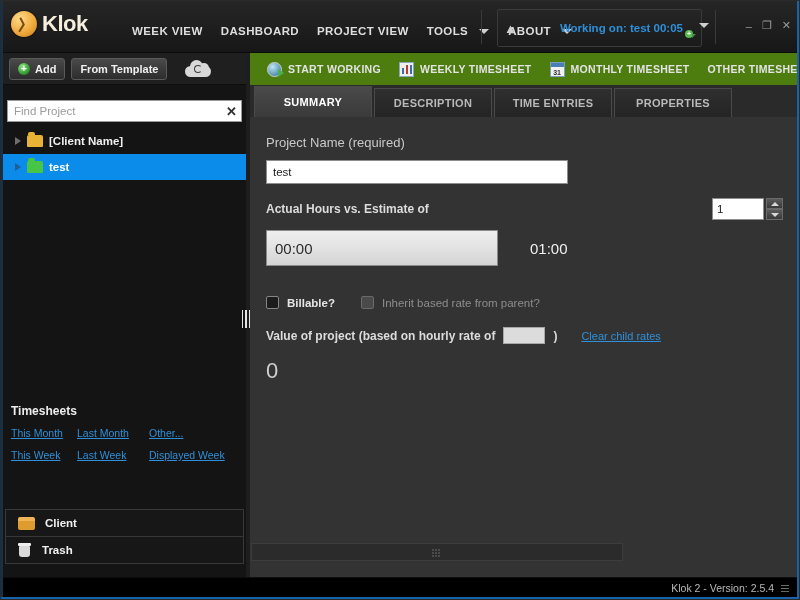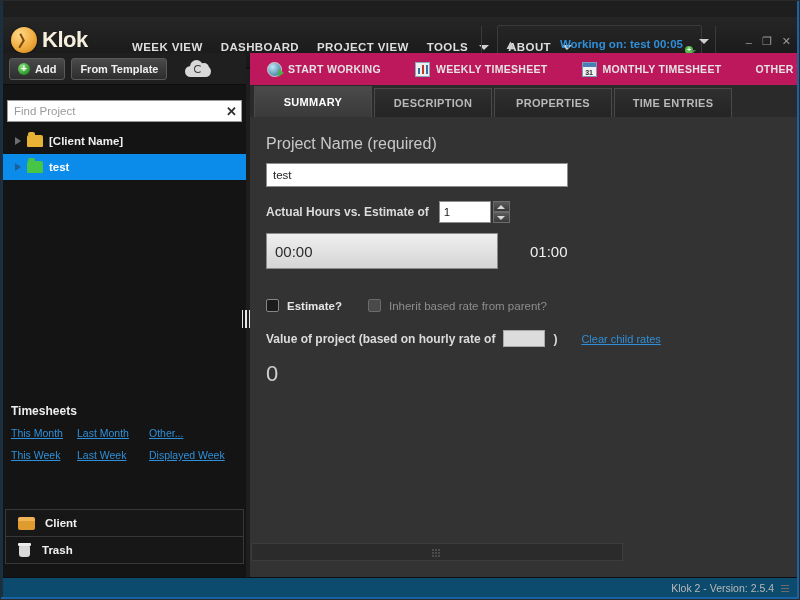--- a/index.html
+++ b/index.html
@@ -16,21 +16,21 @@
     border: 1px solid #2a2a2a;
     overflow: hidden;
   }
   
   .win-edge-r { position:absolute; top:0; right:0; width:2px; height:600px; background:#1763a8; }
   .win-edge-b { position:absolute; left:0; bottom:0; width:800px; height:2px; background:#1763a8; }
   .win-edge-l { position:absolute; left:0; top:0; width:2px; height:600px; background:#13334d; }
 
   
   .titlebar {
-    position: absolute; top: 16px; left: 2px; width: 796px; height: 52px;
+    position: absolute; top: 0; left: 2px; width: 796px; height: 52px;
     background: linear-gradient(#262626,#171717);
     border-bottom: 1px solid #0c0c0c;
   }
   .logo-wrap { position:absolute; left:8px; top:10px; display:flex; align-items:center; gap:5px; }
   .logo-clock { width:26px; height:26px; border-radius:50%;
     background: radial-gradient(circle at 35% 30%, #ffd98a 0%, #f0ab3e 55%, #c87d17 100%);
     position:relative; box-shadow: 0 0 2px #000;
   }
   .logo-clock:before, .logo-clock:after { content:""; position:absolute; background:#7a4a08; }
   .logo-clock:before { width:1.5px; height:8px; left:12px; top:6px; transform-origin: bottom center; transform: rotate(-28deg); }
@@ -123,21 +123,21 @@
   .trash-ico { position:relative; width:14px;height:14px; }
   .trash-ico .body { position:absolute; left:1px; top:3px; width:11px; height:11px; background:#d9d9d9; border-radius:1px 1px 3px 3px; }
   .trash-ico .lid { position:absolute; left:0; top:0px; width:13px; height:3px; background:#eee; border-radius:1px; }
 
   
   .vsplit { position:absolute; left:241px; top:305px; width:8px; height:26px; display:flex; gap:2px; align-items:center; justify-content:center; }
   .vsplit i { width:1.5px; height:18px; background:#e6e6e6; display:block; }
 
   
   .main { position:absolute; left:249px; top:52px; width:549px; height:526px; background:#333; }
-  .main-toolbar { height:32px; background:#be185d; display:flex; align-items:flex-end; gap:16px; padding-left:8px; }
+  .main-toolbar { height:32px; background:#4d7c0f; display:flex; align-items:flex-end; gap:0; padding-left:8px; }
   .mt-item { display:flex; align-items:center; gap:6px; padding:0 9px; height:32px; }
   .mt-label { font-size:10.5px; font-weight:bold; color:#e4e4e4; letter-spacing:0.3px; white-space:nowrap; }
   .ico-alarm { position:relative; width:15px;height:15px; border-radius:50%;
     background: radial-gradient(circle at 35% 30%, #bfe6f5, #3f7ea0 85%); border:1px solid #cfcfcf; }
   .ico-alarm:after { content:""; position:absolute; right:-3px; bottom:-1px; width:0;height:0;
     border-left:6px solid #4caf50; border-top:4px solid transparent; border-bottom:4px solid transparent; }
   .ico-chart { width:15px;height:15px; background:#eee; border:1px solid #8aa7c0; position:relative; }
   .ico-chart:before { content:""; position:absolute; left:2px; bottom:2px; width:2px; height:6px; background:#3b6ea5; }
   .ico-chart:after { content:""; position:absolute; left:6px; bottom:2px; width:2px; height:9px; background:#c0392b; box-shadow: 4px 0 0 #3b6ea5; }
   .ico-cal { width:15px;height:15px; background:#f2f2f2; border:1px solid #7d9dbb; position:relative;
@@ -147,27 +147,27 @@
   .tabs { height:32px; background:#2a2a2a; display:flex; align-items:flex-end; padding-left:4px; }
   .tab {
     height:29px; min-width:118px; padding:11px 14px; display:flex; align-items:center; justify-content:center;
     background: linear-gradient(#2f2f2f,#242424);
     border:1px solid #4a4a4a; border-bottom:none; margin-right:2px;
     font-size:11px; font-weight:bold; color:#b9b9b9; letter-spacing:0.3px; white-space:nowrap;
   }
   .tab.active { background: linear-gradient(#4a4a4a,#3a3a3a); color:#fff; height:31px; }
 
   .panel { position:absolute; left:0; top:64px; width:549px; height:462px; background:#333; padding:18px 16px 0 16px; }
-  .field-label-lg { font-size:16px; color:#c9c9c9; margin-bottom:10px; }
+  .field-label-lg { font-size:13px; color:#c9c9c9; margin-bottom:10px; }
   .text-input {
     width:302px; height:24px; background:#fff; border:1px solid #8d8d8d;
     font-size:11.5px; color:#222; padding:0 6px; outline:none;
     font-family:"Liberation Sans", sans-serif;
   }
-  .row-est { display:flex; align-items:center; gap:10px; margin-top:14px; }
+  .row-est { display:flex; align-items:center; gap:10px; margin-top:14px;justify-content:space-between; }
   .lbl-bold { font-size:12px; font-weight:bold; color:#dcdcdc; }
   .stepper { display:flex; align-items:stretch; }
   .stepper input {
     width:52px; height:22px; border:1px solid #8d8d8d; background:#fff; font-size:11.5px;
     color:#222; padding:0 4px; outline:none; font-family:"Liberation Sans", sans-serif;
   }
   .spin { width:17px; display:flex; flex-direction:column; margin-left:2px; }
   .spin div { flex:1; background: linear-gradient(#5a5a5a,#3a3a3a); border:1px solid #6b6b6b;
     display:flex; align-items:center; justify-content:center; height:11px; }
   .spin i { width:0;height:0;border-left:4px solid transparent;border-right:4px solid transparent; }
@@ -196,21 +196,21 @@
   .big-zero { font-size:22px; color:#cfcfcf; margin-top:14px; }
 
   .hsplit { position:absolute; left:250px; bottom:38px; width:372px; height:18px;
     background:#2b2b2b; border:1px solid #3d3d3d; display:flex; align-items:center; justify-content:center; }
   .hsplit .dots { width:10px; height:7px; display:grid; grid-template-columns:repeat(3,2px); grid-template-rows:repeat(3,2px); gap:1px; }
   .hsplit .dots i { width:2px;height:2px; background:#4b4b4b; display:block; }
 
   
   .statusbar {
     position:absolute; left:2px; bottom:2px; width:796px; height:20px;
-    background:#0c4a6e; border-top:1px solid #0e0e0e;
+    background:#000000; border-top:1px solid #0e0e0e;
     display:flex; align-items:center; justify-content:flex-end; padding-right:10px;
   }
   .status-text { font-size:10.5px; color:#b9b9b9; }
   .grip { width:9px;height:9px; margin-left:6px; position:relative; }
   .grip:before { content:""; position:absolute; right:0; bottom:0; width:8px;height:1px; background:#6a6a6a;
     box-shadow: 0 -3px 0 #6a6a6a, 0 -6px 0 #6a6a6a; }
 </style>
 </head>
 <body>
 
@@ -344,22 +344,22 @@
       </div>
       <div class="mt-item">
         <span class="mt-label">OTHER TIMESHEET</span>
       </div>
 
     </div>
 
     <div class="tabs">
       <div class="tab active">SUMMARY</div>
       <div class="tab">DESCRIPTION</div>
+      <div class="tab">TIME ENTRIES</div>
       <div class="tab">PROPERTIES</div>
-      <div class="tab">TIME ENTRIES</div>
     </div>
 
     <div class="panel">
 
       <div class="field-label-lg">Project Name (required)</div>
       <input class="text-input" type="text" value="test" style="">
 
       <div class="row-est">
         <span class="lbl-bold">Actual Hours vs. Estimate of</span>
         <span class="stepper">
@@ -377,21 +377,21 @@
 
       <div class="row-bar">
         <div class="progress">
           <span>00:00</span>
         </div>
         <div class="est-total">01:00</div>
       </div>
 
       <div class="row-check">
         <span class="cb"></span>
-        <span class="cb-label">Estimate?</span>
+        <span class="cb-label">Billable?</span>
         <span class="cb disabled gap-l"></span>
         <span class="cb-label disabled">Inherit based rate from parent?</span>
       </div>
 
       <div class="row-value">
         <span class="lbl-bold">Value of project (based on hourly rate of</span>
         <span class="rate-input"></span>
         <span class="paren">)</span>
         <a class="link">Clear child rates</a>
       </div>

